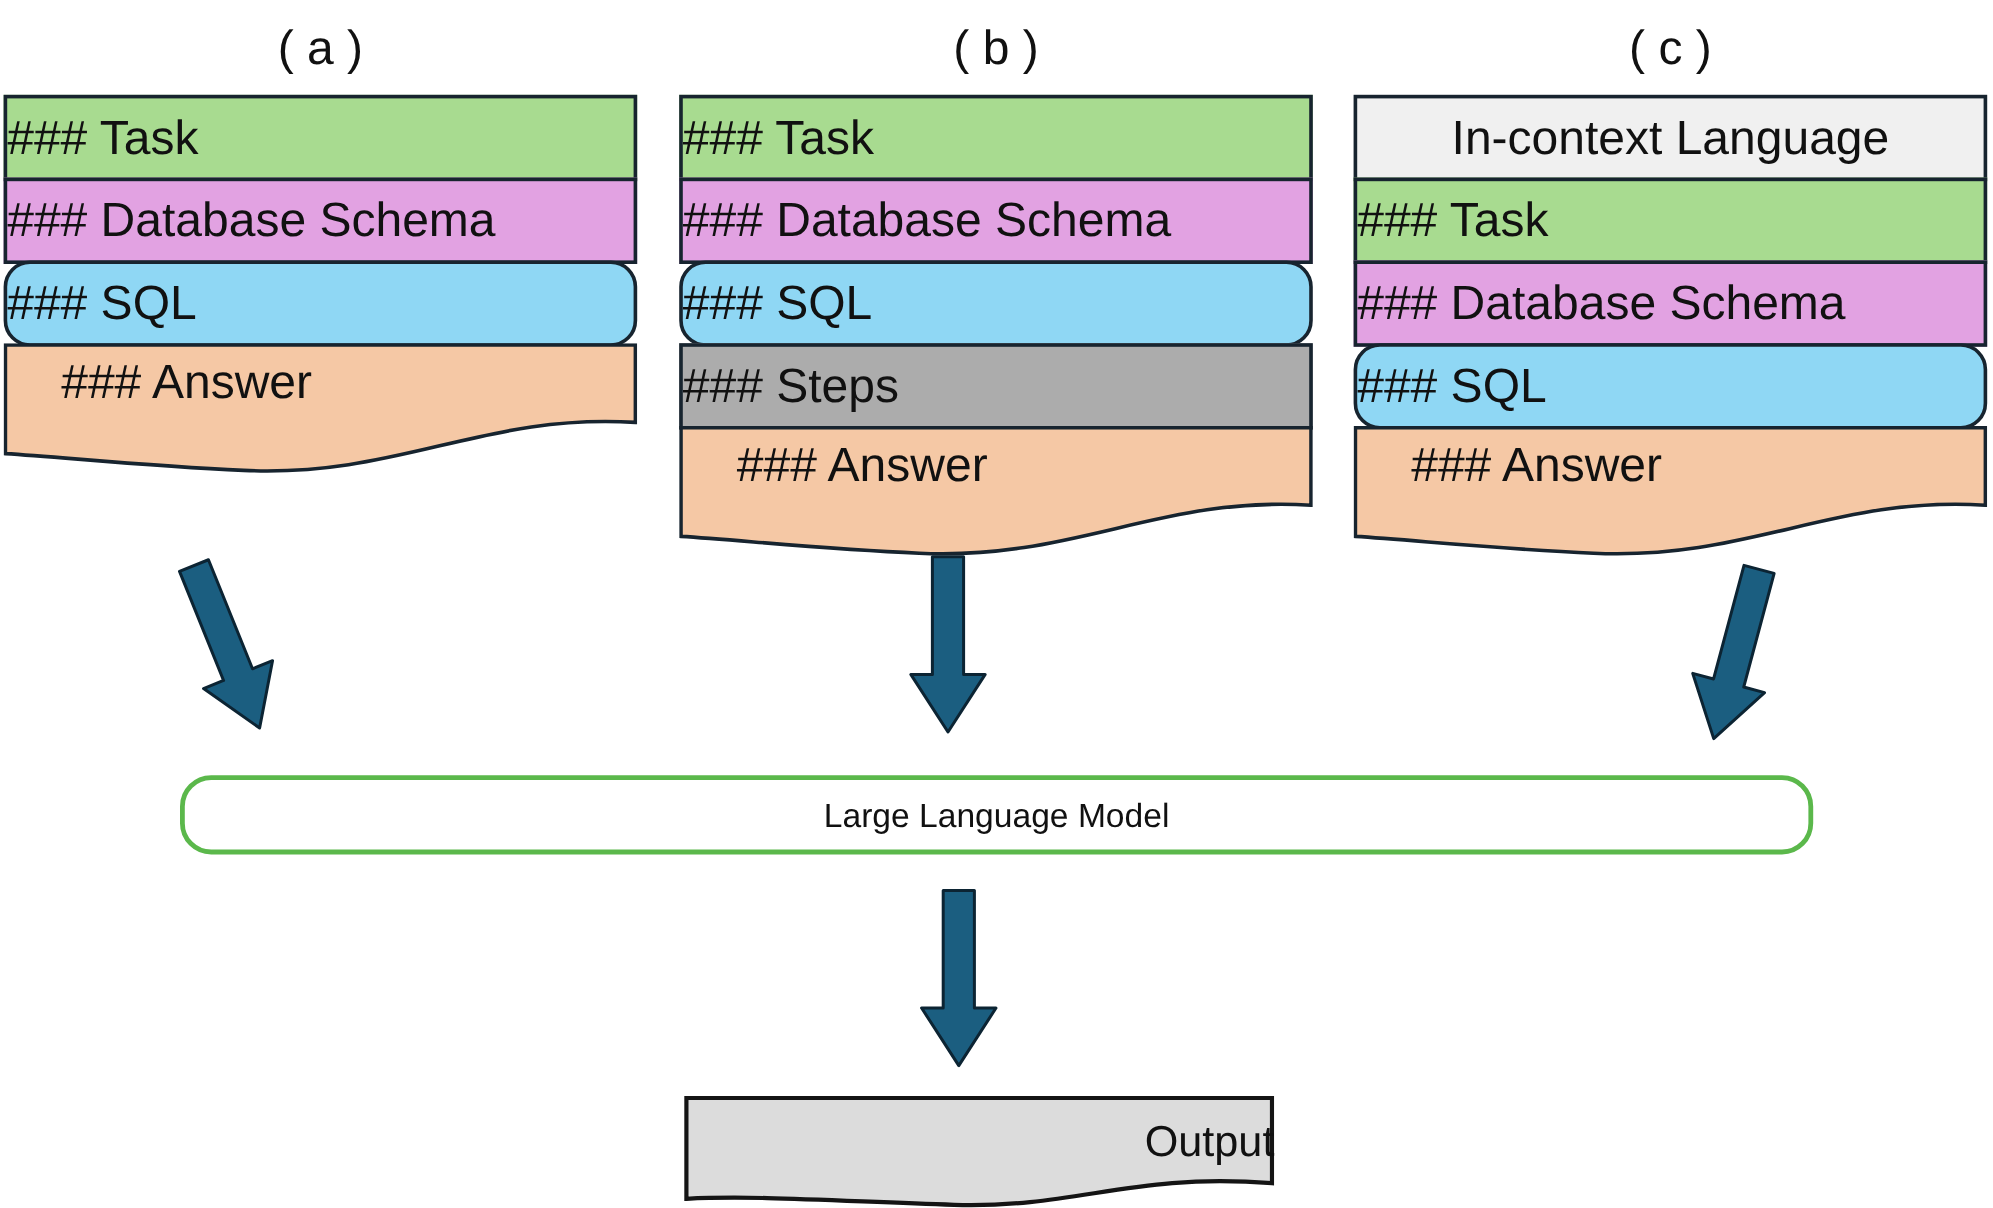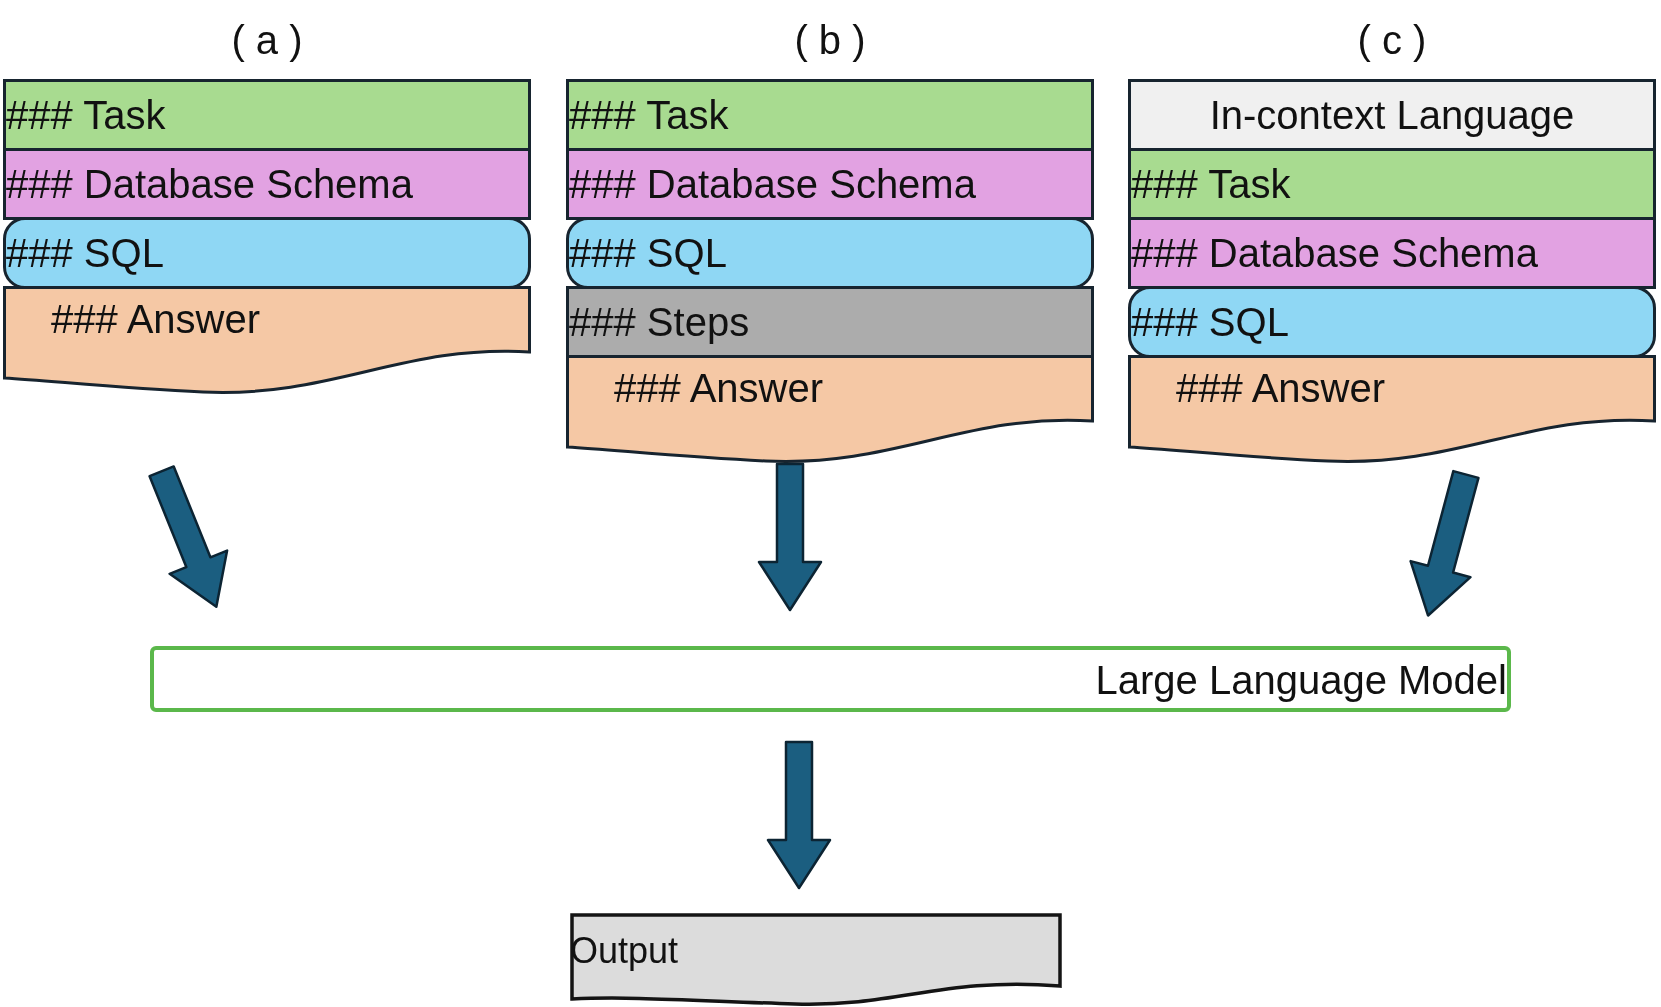--- a/index.html
+++ b/index.html
@@ -30,28 +30,28 @@
   .doc-path{fill:var(--peach,#f5c8a5);stroke:var(--edge,#17242f);stroke-width:3;}
   .doc-text{
     position:absolute;top:0;left:48px;height:69px;line-height:66px;
     font-size:40px;white-space:nowrap;
   }
   .arrow{position:absolute;width:66px;height:150px;overflow:visible;}
   .arrow path{fill:var(--arrow,#1b5e80);stroke:var(--arrow-edge,#0c2433);stroke-width:2.5;stroke-linejoin:round;}
   .llm-box{
     position:absolute;left:150px;top:646px;width:1361px;height:66px;
     box-sizing:border-box;border:4px solid var(--llm-border,#5bb84b);
-    border-radius:6px;background:#ffffff;text-align:right;
-    font-size:40px;line-height:60px;
+    border-radius:26px;background:#ffffff;text-align:center;
+    font-size:28px;line-height:60px;
   }
   .output-doc{position:absolute;left:570px;top:913px;width:492px;height:96px;}
   .output-doc svg{display:block;width:492px;height:96px;}
   .output-path{fill:var(--outputgray,#dcdcdc);stroke:#141414;stroke-width:3.5;}
   .output-text{
-    position:absolute;top:8px;left:0;width:492px;text-align:left;
+    position:absolute;top:8px;left:0;width:492px;text-align:right;
     font-size:36px;line-height:60px;
   }
 </style>
 </head>
 <body>
 
 <div class="canvas">
 
   <div class="stack-label" style="left:3px">( a )</div>
   <div class="stack-label" style="left:566px">( b )</div>

